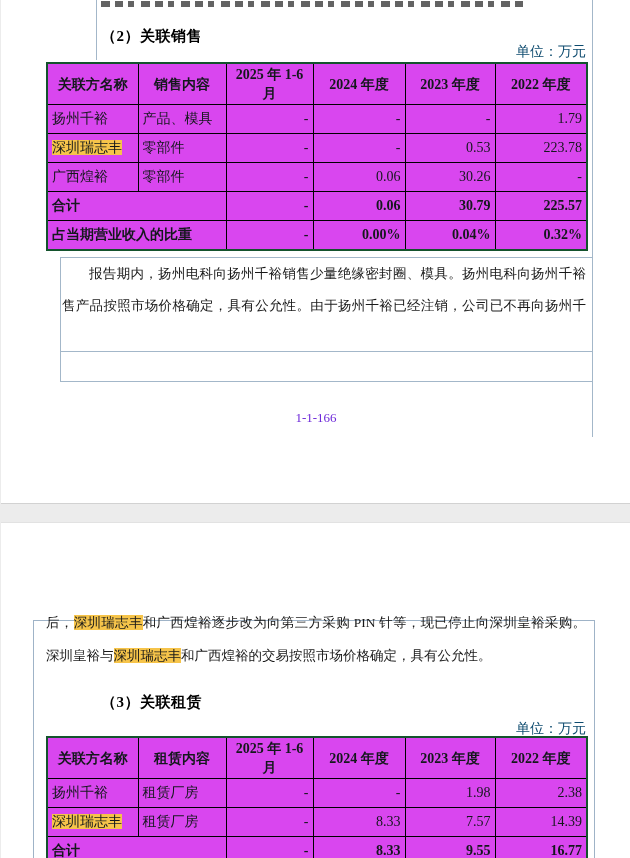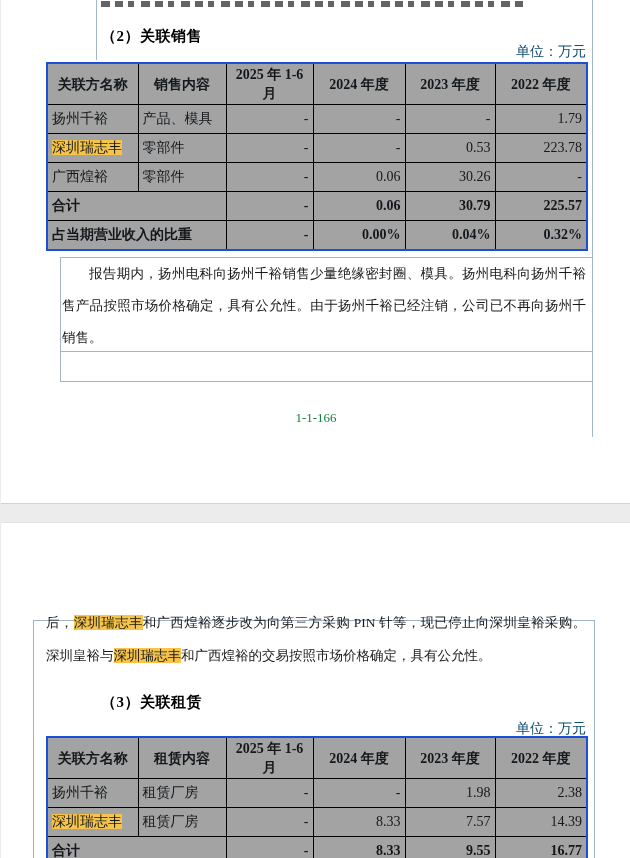--- a/index.html
+++ b/index.html
@@ -13,30 +13,30 @@
   
   .cutline{position:absolute;left:100px;top:1px;width:422px;height:6px;opacity:.75;
     background:repeating-linear-gradient(90deg,#2f2f2f 0 9px,transparent 9px 14px,#2f2f2f 14px 22px,transparent 22px 27px,#2f2f2f 27px 33px,transparent 33px 40px);}
   
   .guide{position:absolute;background:#a3b7c9;}
   .guide.v{width:1px;}
   .parabox{position:absolute;border:1px solid #a3b7c9;box-sizing:border-box;}
   .editbox{position:absolute;border:1px solid #9fb3c7;border-bottom:none;box-sizing:border-box;}
   .heading{position:absolute;margin:0;font-size:15px;font-weight:bold;color:#000;letter-spacing:.5px;}
   .unit{position:absolute;right:45px;font-size:14px;color:#0c4a6e;}
-  .pagenum{position:absolute;left:0;width:630px;text-align:center;font-size:13px;color:#15803d;}
+  .pagenum{position:absolute;left:0;width:630px;text-align:center;font-size:13px;color:#6d28d9;}
   .para{position:absolute;font-size:13.5px;color:#191919;}
   .para .pline{height:32px;line-height:32px;white-space:nowrap;}
   .page2 .para .pline{height:33px;line-height:33px;}
   .pline.jl{text-align:justify;text-align-last:justify;white-space:normal;word-break:break-all;overflow:hidden;}
   .pline.ind{text-indent:27px;}
   .hl{background:#f6c44a;}
   
   .tablewrap{position:absolute;}
-  table.doc{border-collapse:collapse;table-layout:fixed;width:540px;border:2px solid #1d4ed8;background:#a3a3a3;}
+  table.doc{border-collapse:collapse;table-layout:fixed;width:540px;border:2px solid #14532d;background:#d946ef;}
   table.doc col:nth-child(1){width:91px;} table.doc col:nth-child(2){width:88px;}
   table.doc col:nth-child(3){width:87px;} table.doc col:nth-child(4){width:92px;}
   table.doc col:nth-child(5){width:90px;} table.doc col:nth-child(6){width:92px;}
   table.doc th,table.doc td{border:1px solid #000;font-size:14px;color:#14181c;padding:1px 4px;box-sizing:border-box;}
   table.doc th{font-weight:bold;text-align:center;height:40px;line-height:19px;}
   table.doc td{height:29px;}
   td.a-l{text-align:left;padding-left:8px;}
   td.a-r{text-align:right;padding-right:9px;}
   td.a-c{}
   .b{font-weight:bold;color:#000;}
@@ -116,21 +116,20 @@
           </tbody>
         </table>
       </div>
 
     <div class="parabox" style="left:59px;top:257px;width:533px;height:95px;"></div>
     <div class="parabox" style="left:59px;top:351px;width:533px;height:31px;"></div>
 
     <div class="para" style="left:61px;top:258px;width:524px;">
       <div class="pline jl ind"><span>报告期内，扬州电科向扬州千裕销售少量绝缘密封圈、模具。扬州电科向扬州千裕销</span></div>
       <div class="pline jl"><span>售产品按照市场价格确定，具有公允性。由于扬州千裕已经注销，公司已不再向扬州千裕</span></div>
-      <div class="pline"><span>销售。</span></div>
     </div>
 
 
     <div class="pagenum" style="top:410px;">1-1-166</div>
   </section>
 
   <div class="pagegap"></div>
 
   <section class="page page2">
     <div class="editbox" style="left:32px;top:97px;width:562px;height:238px;"></div>

